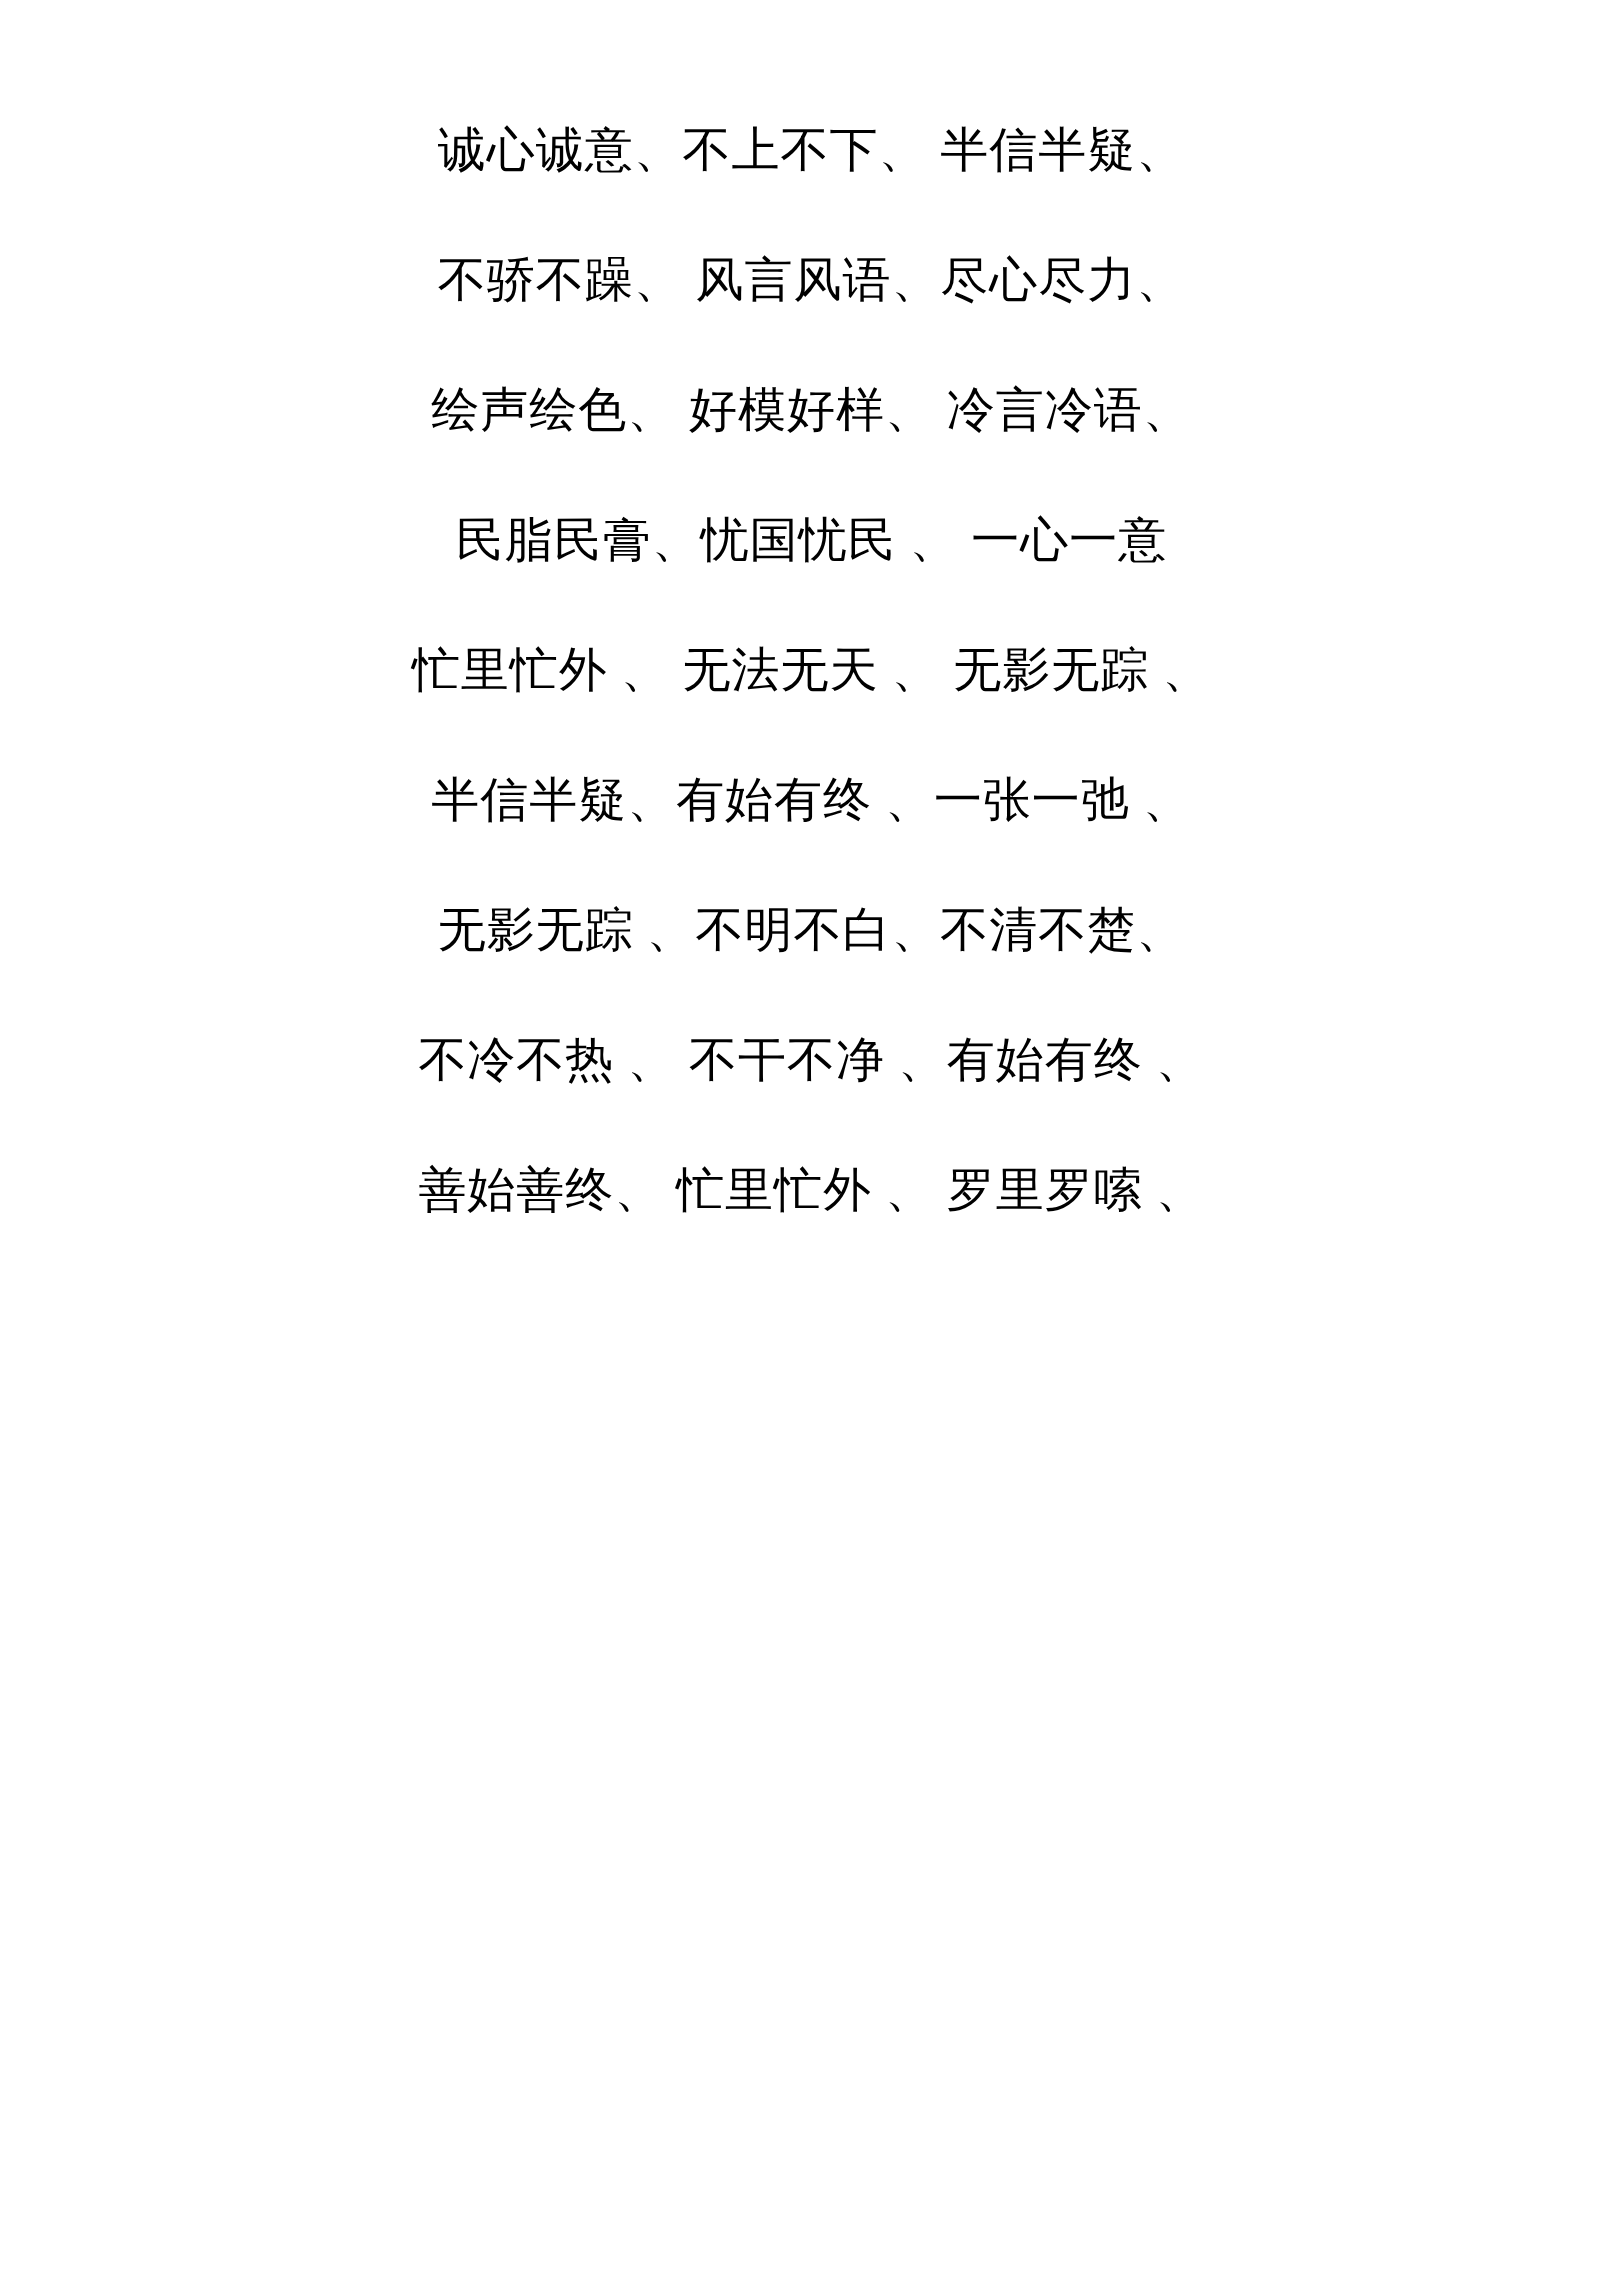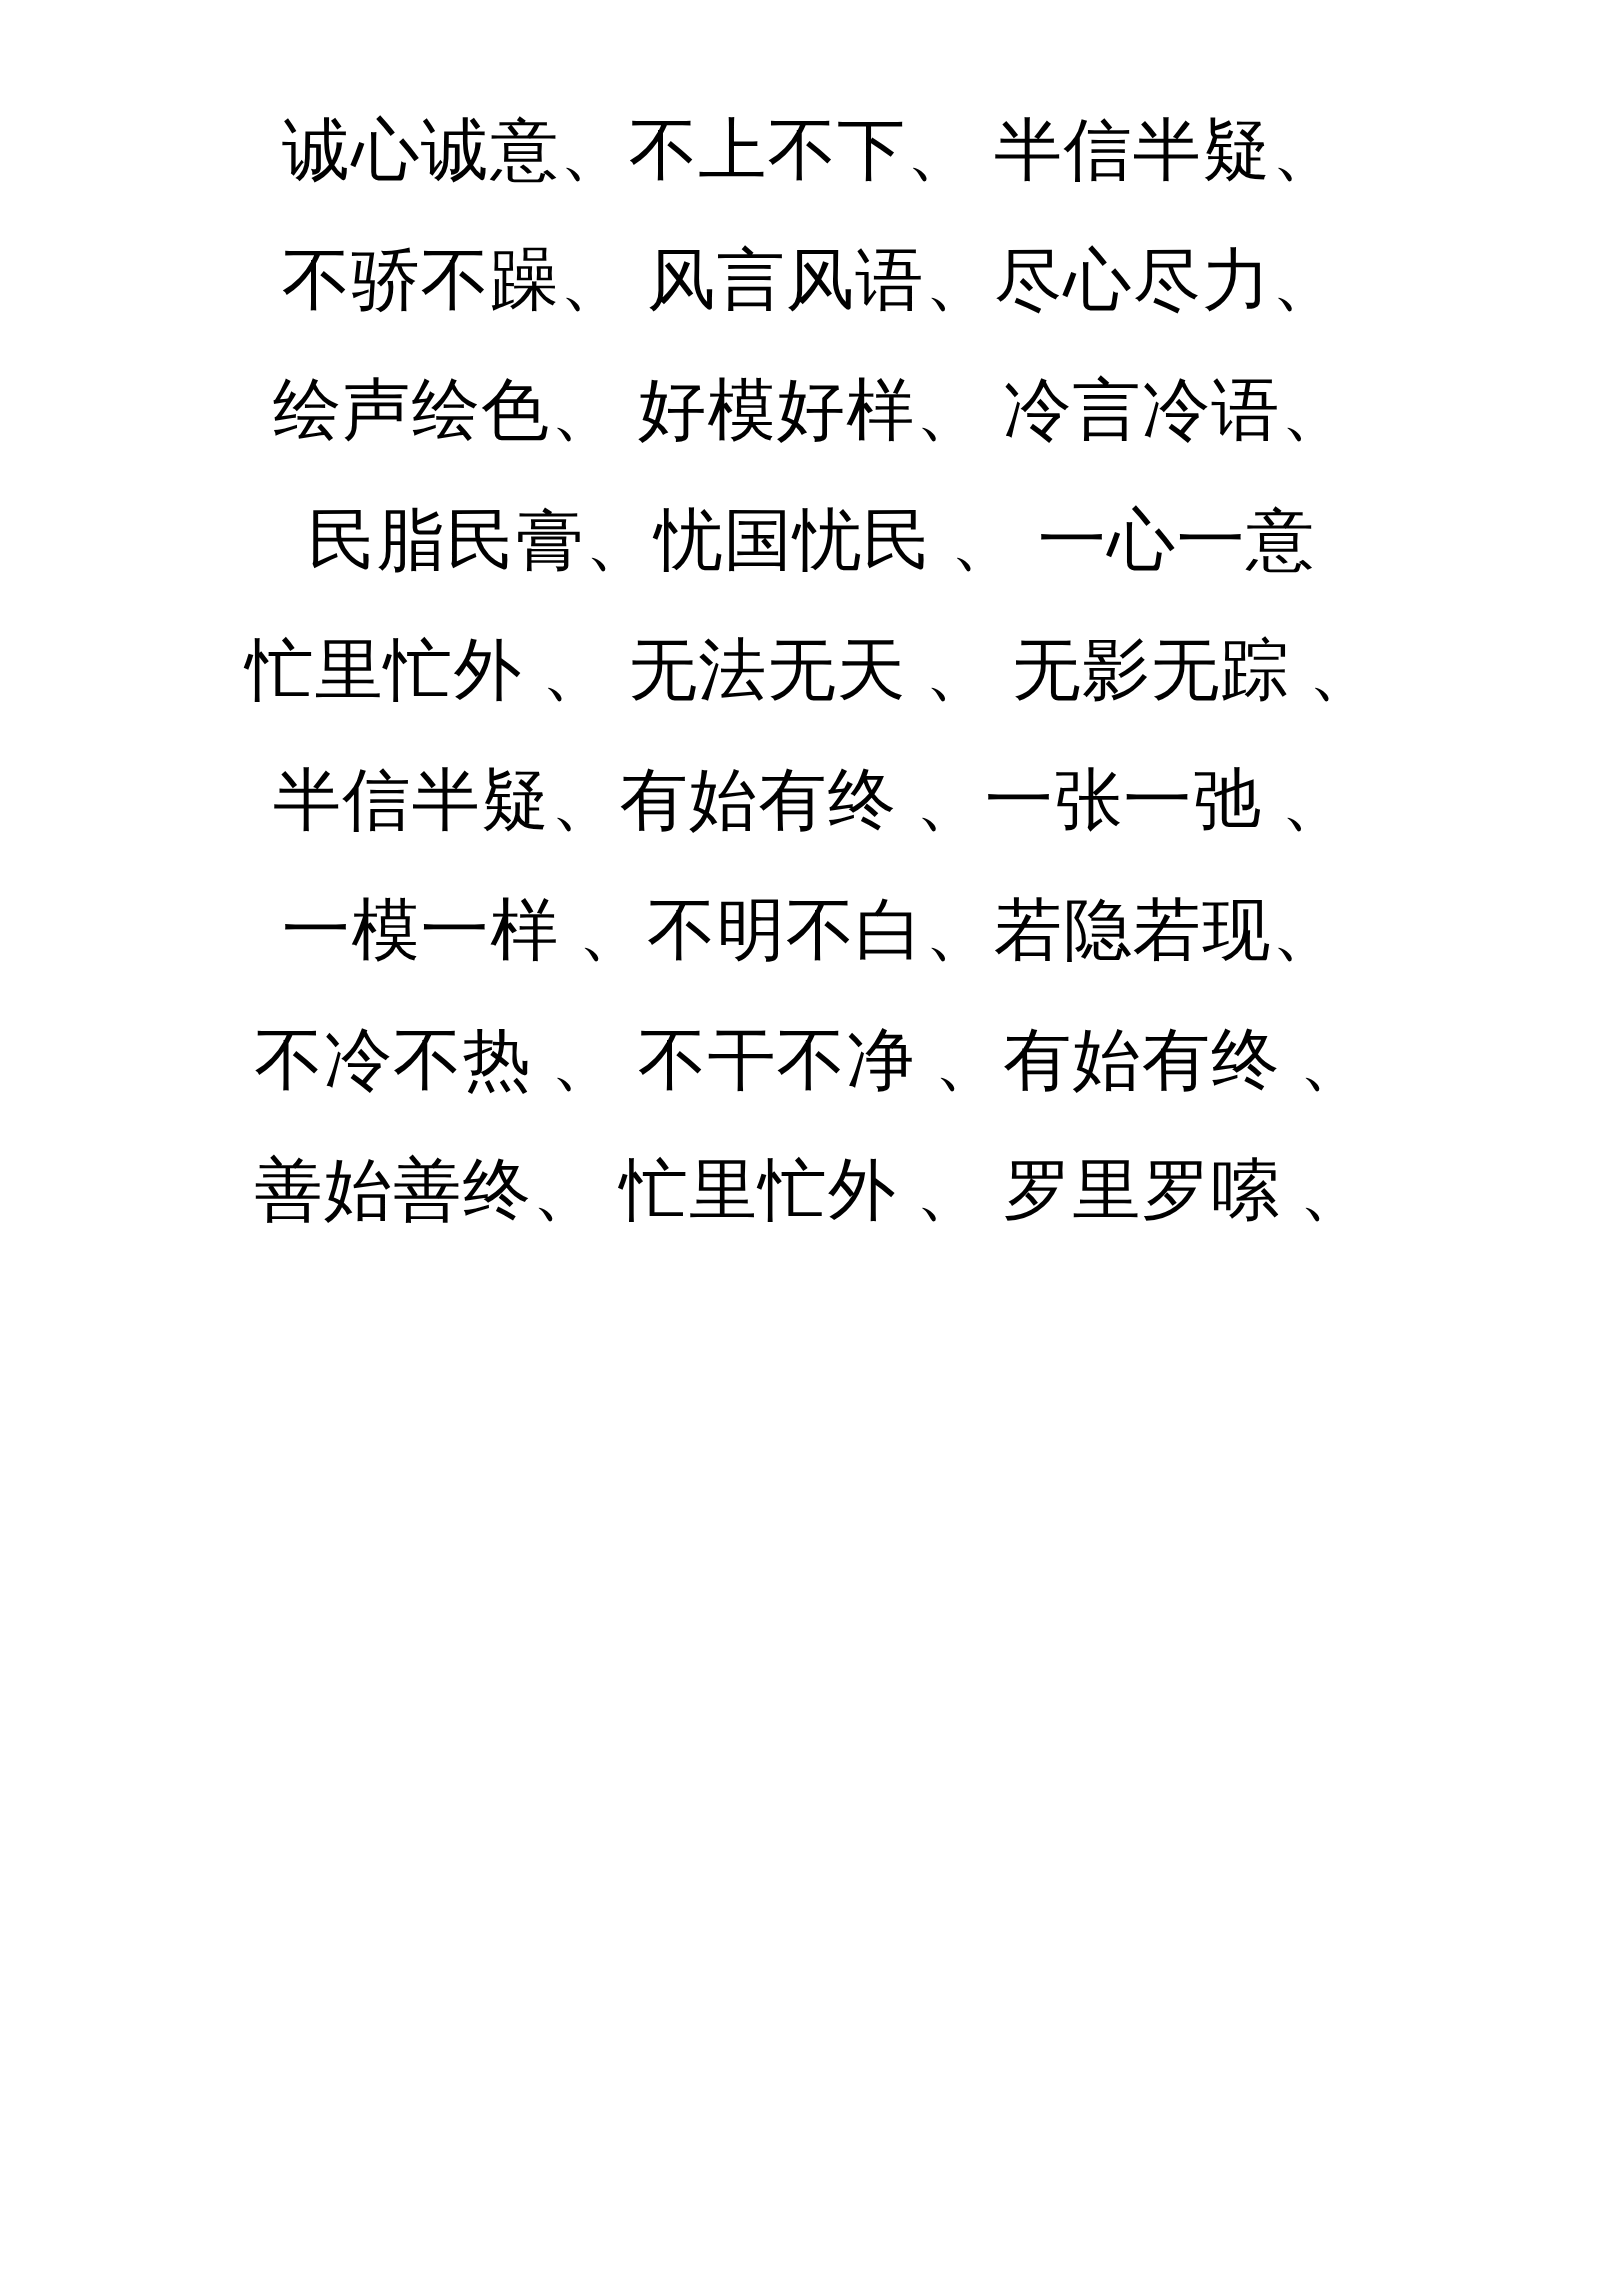--- a/index.html
+++ b/index.html
@@ -21,38 +21,38 @@
     padding: 85px 98px 0 98px;
     display: flex;
     flex-direction: column;
   }
   .doc-body {
     display: flex;
     flex-direction: column;
     gap: 0;
   }
   .idiom-line {
-    font-size: 68px;
+    font-size: 48px;
     line-height: 130px;
     letter-spacing: 0.02em;
     white-space: pre;
     text-align: center;
     font-weight: 400;
     font-family: "Liberation Serif", "DejaVu Serif", serif;
   }
 </style>
 </head>
 <body>
 
 <div class="page">
   <div class="doc-body">
     <div class="idiom-line">诚心诚意、不上不下、 半信半疑、</div>
     <div class="idiom-line">不骄不躁、 风言风语、尽心尽力、</div>
     <div class="idiom-line">绘声绘色、 好模好样、 冷言冷语、</div>
     <div class="idiom-line">民脂民膏、忧国忧民 、 一心一意</div>
     <div class="idiom-line">忙里忙外 、 无法无天 、 无影无踪 、</div>
     <div class="idiom-line">半信半疑、有始有终 、一张一弛 、</div>
-    <div class="idiom-line">一模一样 、不明不白、若隐若现、</div>
+    <div class="idiom-line">无影无踪 、不明不白、不清不楚、</div>
     <div class="idiom-line">不冷不热 、 不干不净 、有始有终 、</div>
     <div class="idiom-line">善始善终、 忙里忙外 、 罗里罗嗦 、</div>
   </div>
 </div>
 
 
 </body></html>

